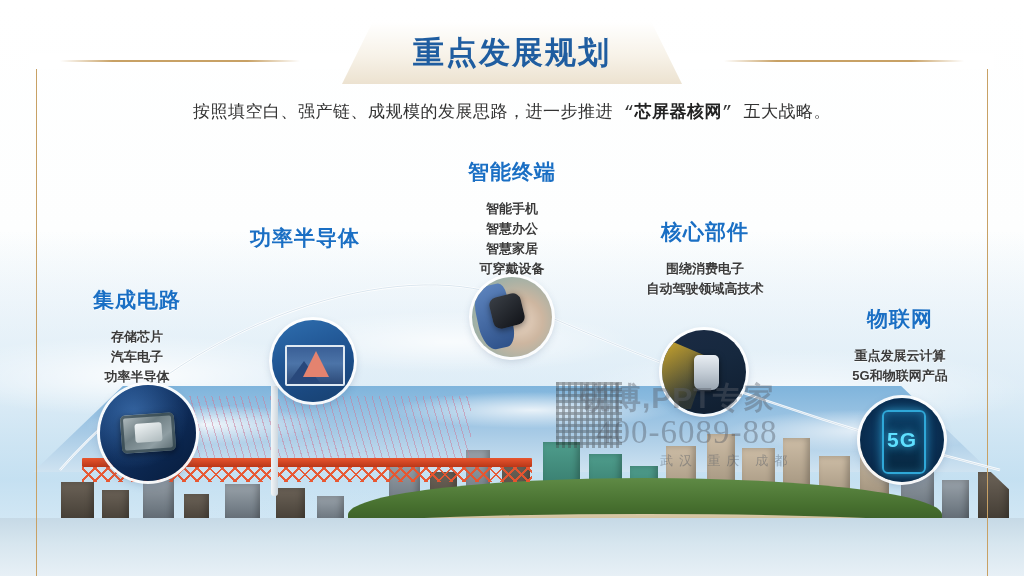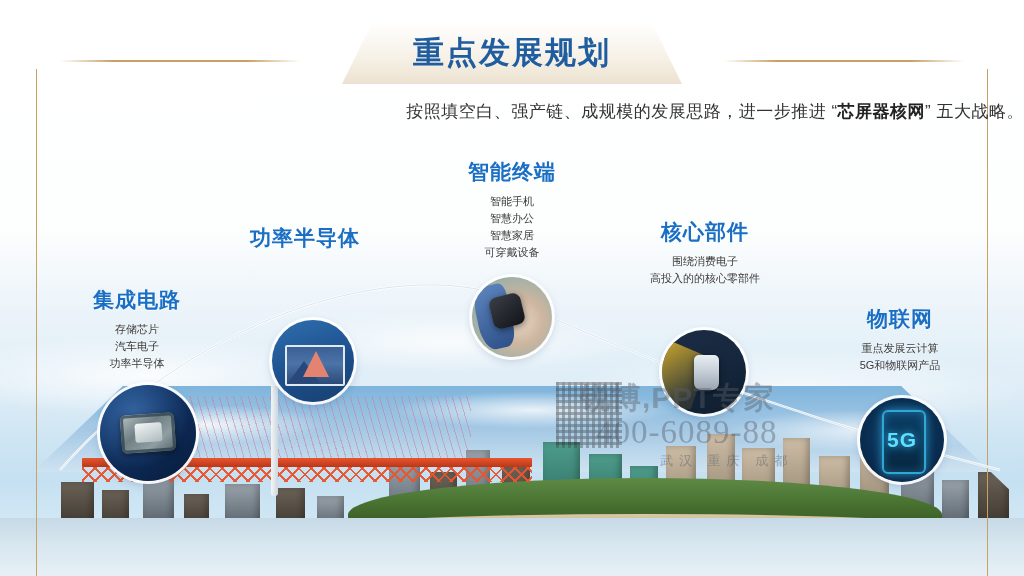--- a/index.html
+++ b/index.html
@@ -58,38 +58,38 @@
   }
   .rule.left  { left: 60px;  width: 240px; }
   .rule.right { right: 60px; width: 240px; }
   .slide-title {
     position: absolute; left: 50%; top: 10px; transform: translateX(-50%);
     font-size: 31px; font-weight: bold; letter-spacing: 2px;
     color: #1f5da0; white-space: nowrap;
   }
   .subtitle {
     position: absolute; left: 0; right: 0; top: 100px;
-    text-align: right;
-    font-size: 17px; color: #333333; letter-spacing: .5px;
+    text-align: center;
+    font-size: 17px; color: #333333; letter-spacing: .5px; font-family: Liberation Mono, monospace;
   }
   .subtitle b { color: #222222; font-weight: bold; }
 
   
   .arc { position: absolute; left: 0; top: 0; width: 1024px; height: 576px; pointer-events: none; }
 
   
   .node { position: absolute; text-align: center; }
   .node-title {
     font-size: 21px; font-weight: bold; color: #1a6fc4;
     white-space: nowrap; letter-spacing: 1px;
     text-shadow: 0 1px 1px rgba(255,255,255,.9);
   }
   .node-lines {
-    margin-top: 7px; font-size: 11px; color: #3a3a3a; line-height: 1.55;
-    white-space: nowrap; text-shadow: 0 1px 1px rgba(255,255,255,.8);
+    margin-top: 13px; font-size: 13px; color: #3a3a3a; line-height: 1.55;
+    white-space: nowrap; text-shadow: 0 1px 1px rgba(255,255,255,.8); font-weight: bold;
   }
   .bubble {
     position: absolute;
     border-radius: 50%;
     overflow: hidden;
     box-shadow: 0 0 0 3px rgba(255,255,255,.92), 0 3px 10px rgba(40,70,110,.28);
   }
 
   
   .art-chip {
@@ -366,21 +366,21 @@
     </div>
   </div>
   <div class="bubble" style="left:472px; top:277px; width:80px; height:80px;">
     <div class="art-watch"></div>
   </div>
 
   <div class="node" style="left:592px; top:218px; width:226px;">
     <div class="node-title">核心部件</div>
     <div class="node-lines">
       <div>围绕消费电子</div>
-      <div>高投入的的核心零部件</div>
+      <div>自动驾驶领域高技术</div>
     </div>
   </div>
   <div class="bubble" style="left:662px; top:330px; width:84px; height:84px;">
     <div class="art-car">
       <span class="beam"></span>
     </div>
   </div>
 
   <div class="node" style="left:800px; top:305px; width:200px;">
     <div class="node-title">物联网</div>

